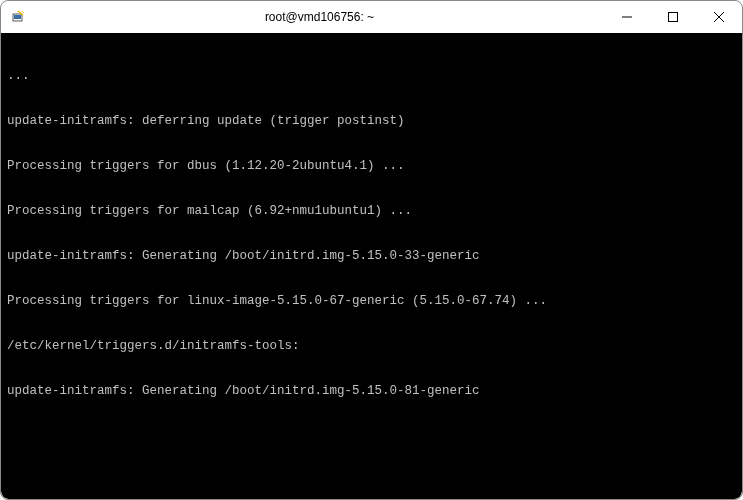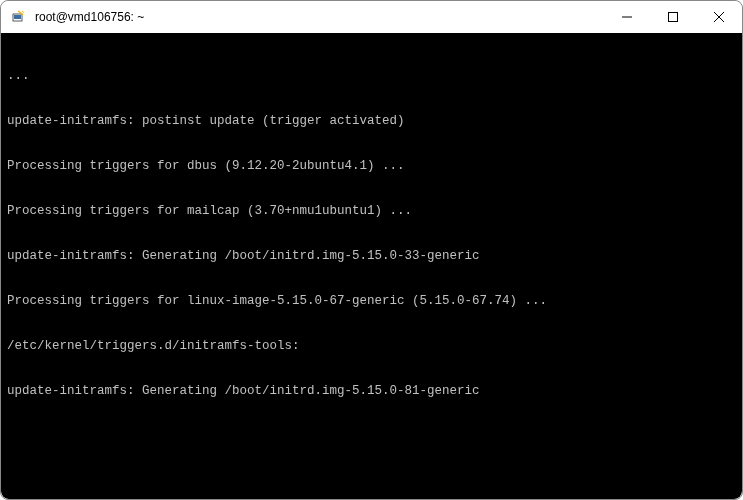--- a/index.html
+++ b/index.html
@@ -17,20 +17,21 @@
       border-radius: 8px;
     }
     .titlebar {
       height: 32px;
       background: #ffffff;
       display: flex;
       align-items: center;
       padding: 0 0 0 10px;
       border-top-left-radius: 8px;
       border-top-right-radius: 8px;
+      text-align: center;
     }
     .titlebar-icon {
       width: 16px;
       height: 16px;
       margin-right: 8px;
       display: flex;
       align-items: center;
       justify-content: center;
     }
     .titlebar-title {
@@ -102,23 +103,23 @@
       <svg viewBox="0 0 10 10">
           <line x1="0" y1="0" x2="10" y2="10"></line>
           <line x1="10" y1="0" x2="0" y2="10"></line>
         </svg>
     </div>
   </div>
 </div>
 
 <div class="terminal">
   <span class="term-line">...</span>
-  <span class="term-line">update-initramfs: postinst update (trigger activated)</span>
-  <span class="term-line">Processing triggers for dbus (9.12.20-2ubuntu4.1) ...</span>
-  <span class="term-line">Processing triggers for mailcap (3.70+nmu1ubuntu1) ...</span>
+  <span class="term-line">update-initramfs: deferring update (trigger postinst)</span>
+  <span class="term-line">Processing triggers for dbus (1.12.20-2ubuntu4.1) ...</span>
+  <span class="term-line">Processing triggers for mailcap (6.92+nmu1ubuntu1) ...</span>
   <span class="term-line">update-initramfs: Generating /boot/initrd.img-5.15.0-33-generic</span>
   <span class="term-line">Processing triggers for linux-image-5.15.0-67-generic (5.15.0-67.74) ...</span>
   <span class="term-line">/etc/kernel/triggers.d/initramfs-tools:</span>
   <span class="term-line">update-initramfs: Generating /boot/initrd.img-5.15.0-81-generic</span>
   
   
   
   
   
   

